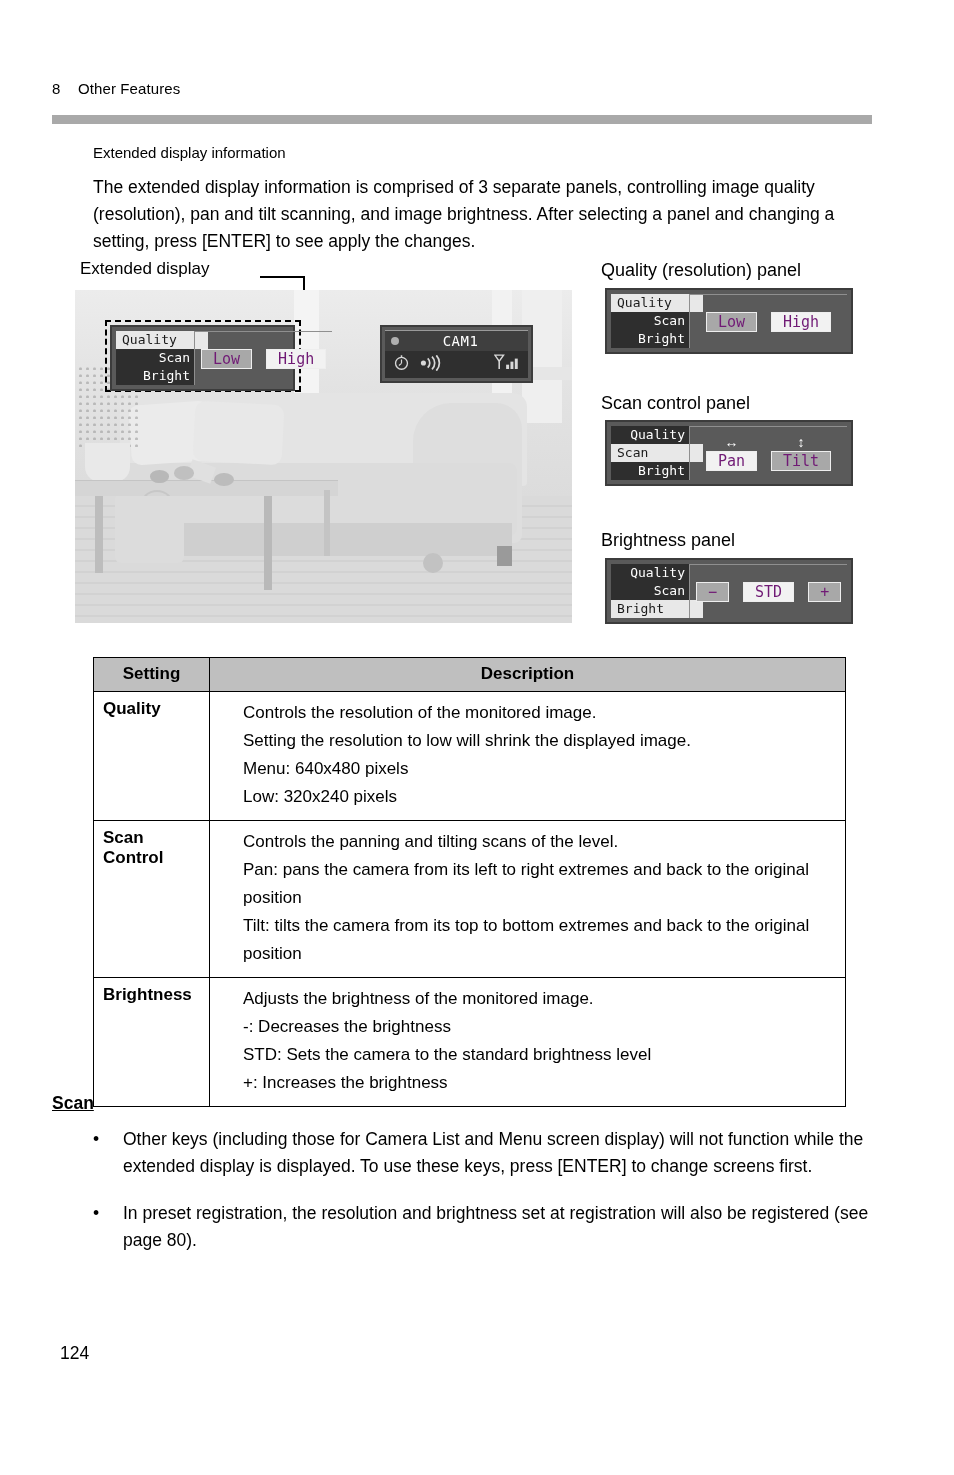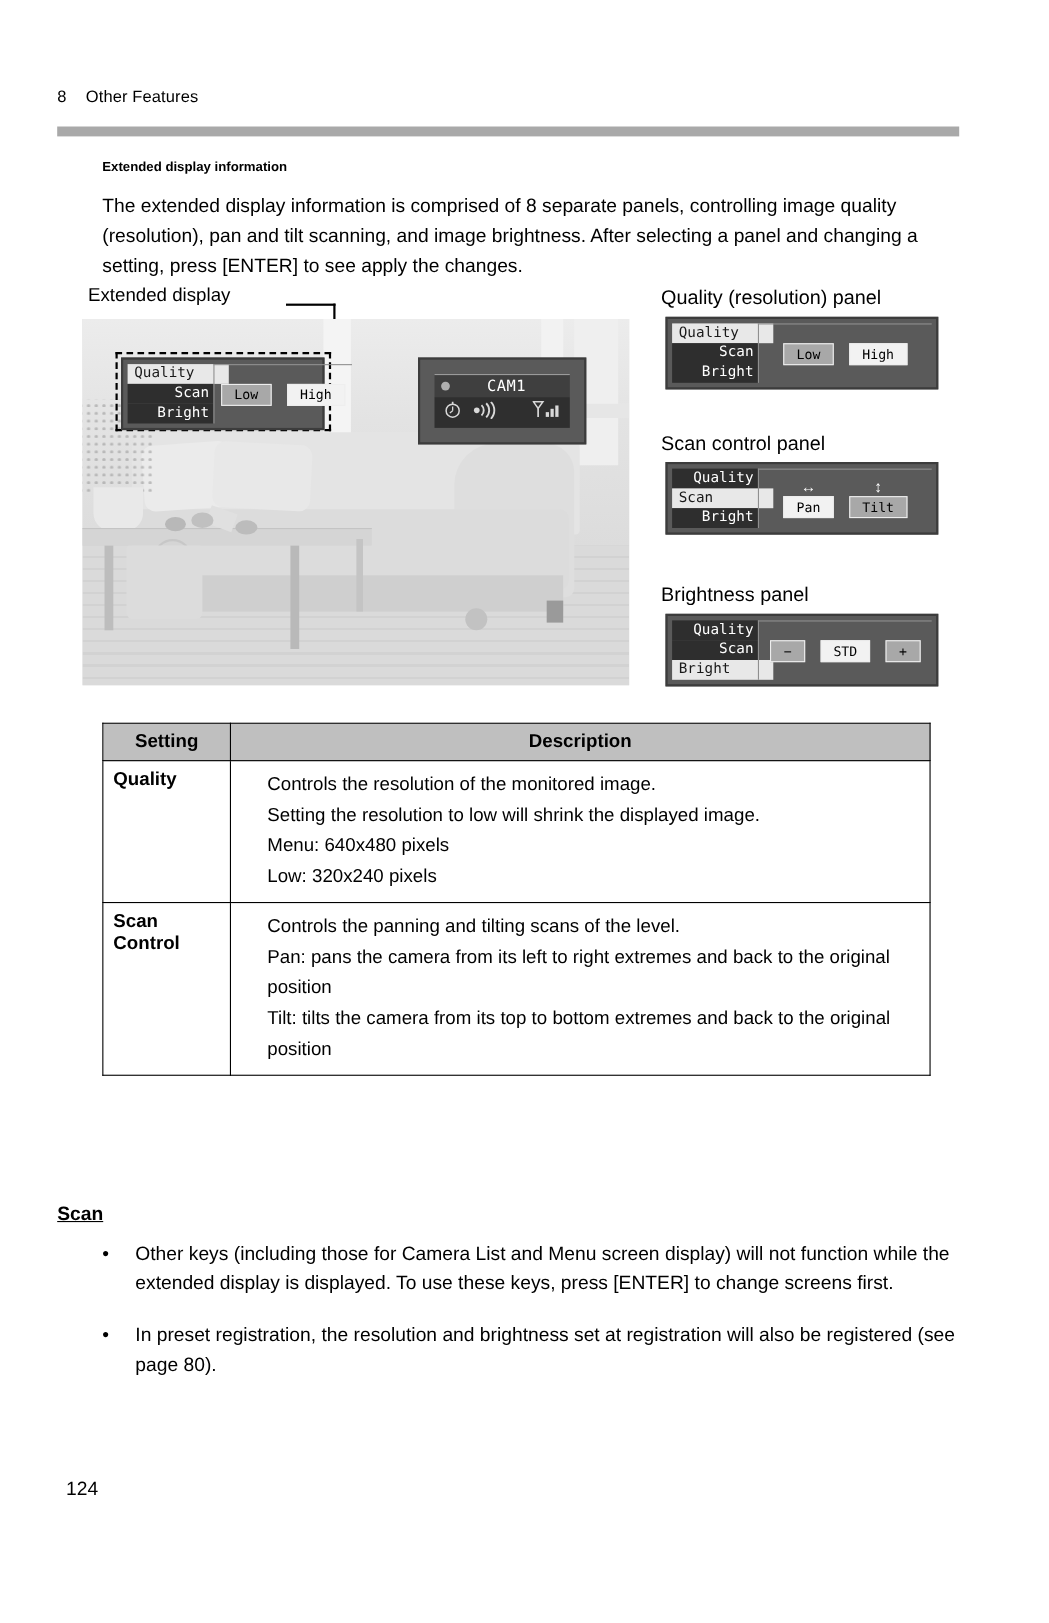--- a/index.html
+++ b/index.html
@@ -34,22 +34,22 @@
     width: 820px;
     height: 9px;
     background: #a9a9a9;
   }
 
   
   .section-title {
     position: absolute;
     left: 93px;
     top: 144px;
-    font-size: 12px;
-    font-weight: bold;
+    font-size: 15px;
+    font-weight: normal;
   }
   .intro {
     position: absolute;
     left: 93px;
     top: 174px;
     width: 783px;
     font-size: 17.5px;
     line-height: 27px;
   }
 
@@ -174,22 +174,22 @@
     display:flex;
     align-items:center;
     justify-content:center;
     gap:14px;
     border-top:1px solid #8f8f8f;
     border-left:1px solid #8f8f8f;
     padding:3px 6px;
   }
   .osd-btn {
     font-family:"DejaVu Sans Mono", monospace;
-    font-size:12px;
-    color:#000000;
+    font-size:15px;
+    color:#701a75;
     background:#a8a8a8;
     border:1px solid #eeeeee;
     padding:1px 11px;
     line-height:16px;
   }
   .osd-btn.active { background:#f2f2f2; }
   .osd-col { display:flex; flex-direction:column; align-items:center; gap:2px; }
   .osd-arrow { color:#ffffff; font-size:14px; line-height:13px; }
 
   
@@ -218,21 +218,21 @@
     height:72px;
     border:2px dashed #000000;
   }
   .cam-panel {
     position:absolute;
     left:380px;
     top:325px;
     width:153px;
     background:#5a5a5a;
     border:2px solid #3c3c3c;
-    padding:13px;
+    padding:3px;
   }
   .cam-title-row {
     background:#3f3f3f;
     border-top:1px solid #9a9a9a;
     display:flex;
     align-items:center;
     padding:2px 6px;
     position:relative;
   }
   .cam-dot { width:8px; height:8px; border-radius:50%; background:#b0b0b0; flex:none; }
@@ -298,21 +298,21 @@
 <body>
 
 <div class="page-header">
   <div class="page-header-line">
     <span class="page-header-num">8</span><span>Other Features</span>
   </div>
 </div>
 <div class="header-rule"></div>
 
 <div class="section-title">Extended display information</div>
-<div class="intro">The extended display information is comprised of 8 separate panels, controlling image quality (resolution), pan and tilt scanning, and image brightness. After selecting a panel and changing a setting, press [ENTER] to see apply the changes.</div>
+<div class="intro">The extended display information is comprised of 3 separate panels, controlling image quality (resolution), pan and tilt scanning, and image brightness. After selecting a panel and changing a setting, press [ENTER] to see apply the changes.</div>
 
 <div class="fig-caption-left">Extended display</div>
 <div class="leader">
   <div class="h"></div>
     <div class="v"></div>
 </div>
 
 <div class="photo">
   <div class="wall"></div>
   <div class="win-a"></div>
@@ -455,20 +455,29 @@
       </td>
     </tr>
     <tr>
       <td class="c-setting">Scan Control</td>
       <td>
         <p>Controls the panning and tilting scans of the level.</p>
         <p>Pan: pans the camera from its left to right extremes and back to the original position</p>
         <p>Tilt: tilts the camera from its top to bottom extremes and back to the original position</p>
       </td>
     </tr>
+    <tr>
+      <td class="c-setting">Brightness</td>
+      <td>
+        <p>Adjusts the brightness of the monitored image.</p>
+        <p>-: Decreases the brightness</p>
+        <p>STD: Sets the camera to the standard brightness level</p>
+        <p>+: Increases the brightness</p>
+      </td>
+    </tr>
   </tbody>
 </table>
 
 <div class="note-title">Scan</div>
 <div class="note-list">
   <div class="note-item">
     <span class="note-bullet">•</span>
     <span class="note-text">Other keys (including those for Camera List and Menu screen display) will not function while the extended display is displayed. To use these keys, press [ENTER] to change screens first.</span>
   </div>
   <div class="note-item">

